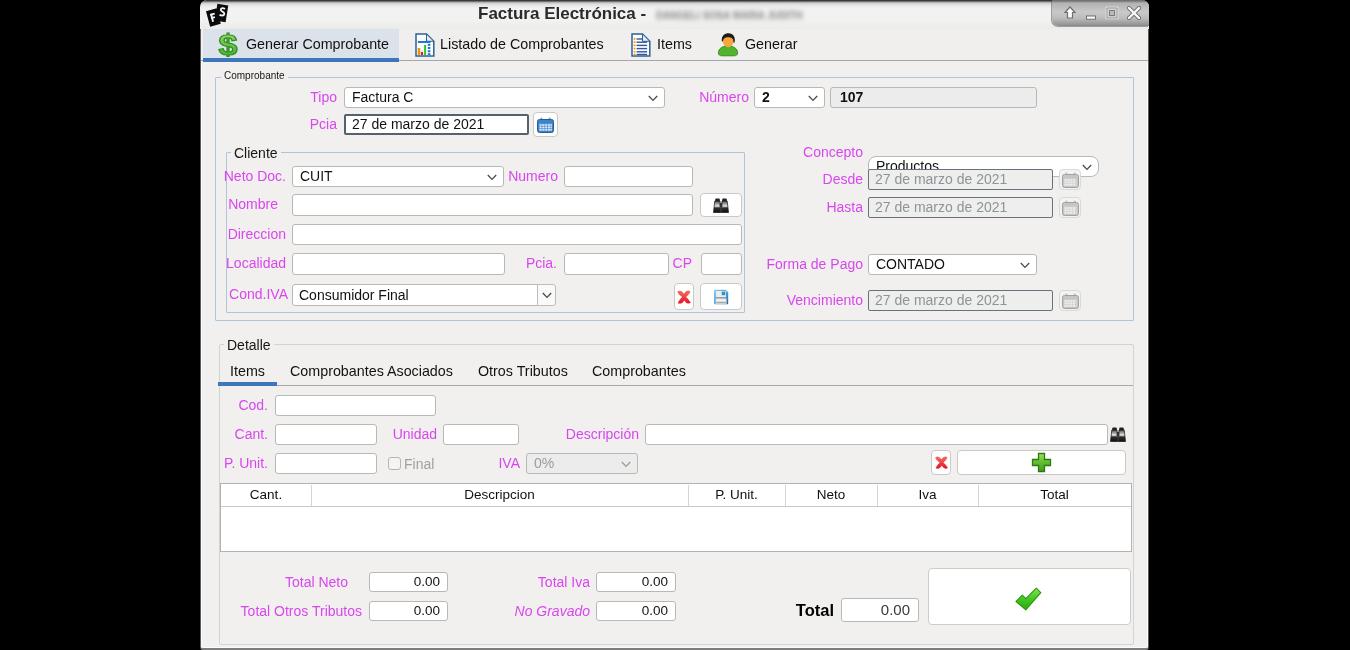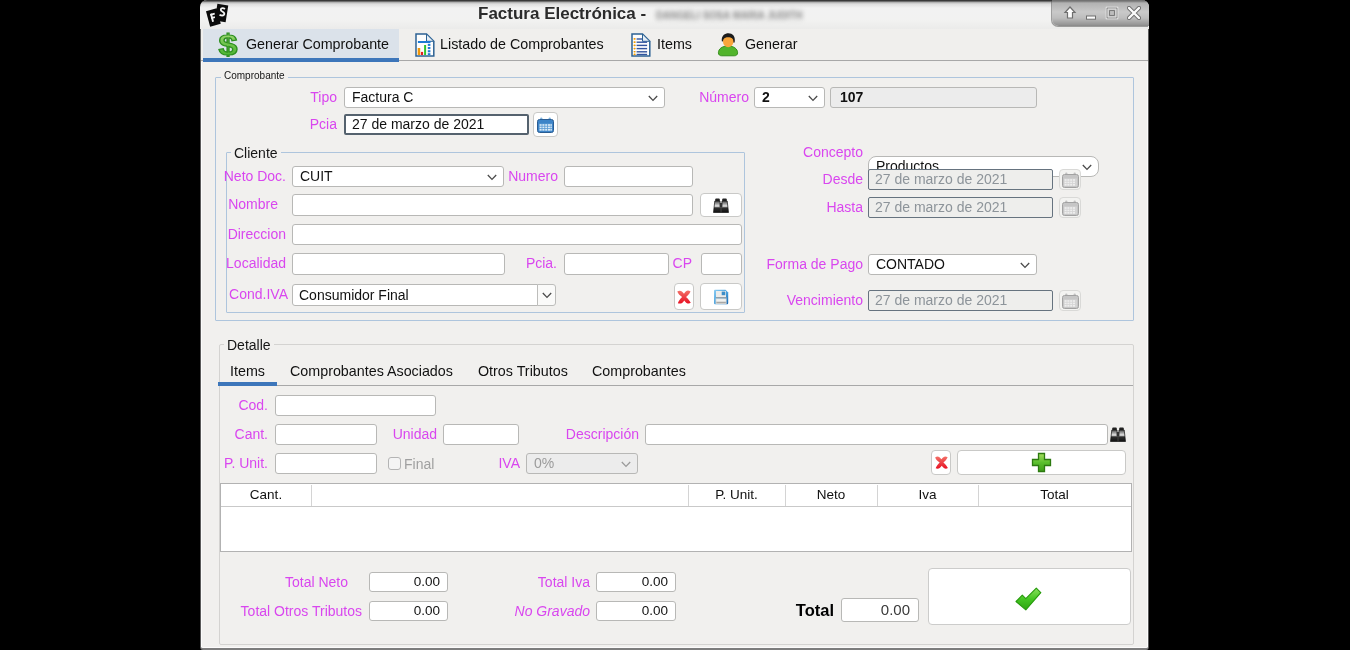--- a/index.html
+++ b/index.html
@@ -402,20 +402,21 @@
         </linearGradient>
       </defs>
     <path d="M9.5 3.5 H15.5 V9.5 H21.5 V15.5 H15.5 V21.5 H9.5 V15.5 H3.5 V9.5 H9.5 Z" fill="url(#gp)" stroke="#2d7a10" stroke-width="1.3"></path>
   </svg>
 </div>
 
 <div class="abs" style="left:220px;top:483px;width:912px;height:69px;background:#fff;border:1px solid #b2b2b2;">
   <div class="abs" style="left:0;top:22px;width:910px;height:1px;background:#c9c9c9;"></div>
   <div class="thcell" style="left:0px;width:90px;">Cant.</div>
   <div class="thead-sep" style="left:90px;"></div>
+  <div class="thcell" style="left:90px;width:377px;">Descripcion</div>
   <div class="thead-sep" style="left:467px;"></div>
   <div class="thcell" style="left:467px;width:97px;">P. Unit.</div>
   <div class="thead-sep" style="left:564px;"></div>
   <div class="thcell" style="left:564px;width:92px;">Neto</div>
   <div class="thead-sep" style="left:656px;"></div>
   <div class="thcell" style="left:656px;width:101px;">Iva</div>
   <div class="thead-sep" style="left:757px;"></div>
   <div class="thcell" style="left:757px;width:153px;">Total</div>
 </div>
 

